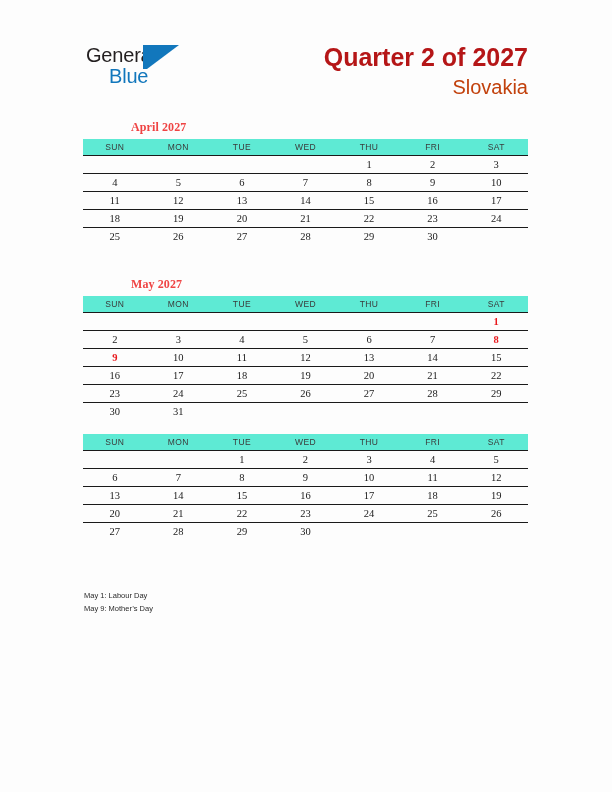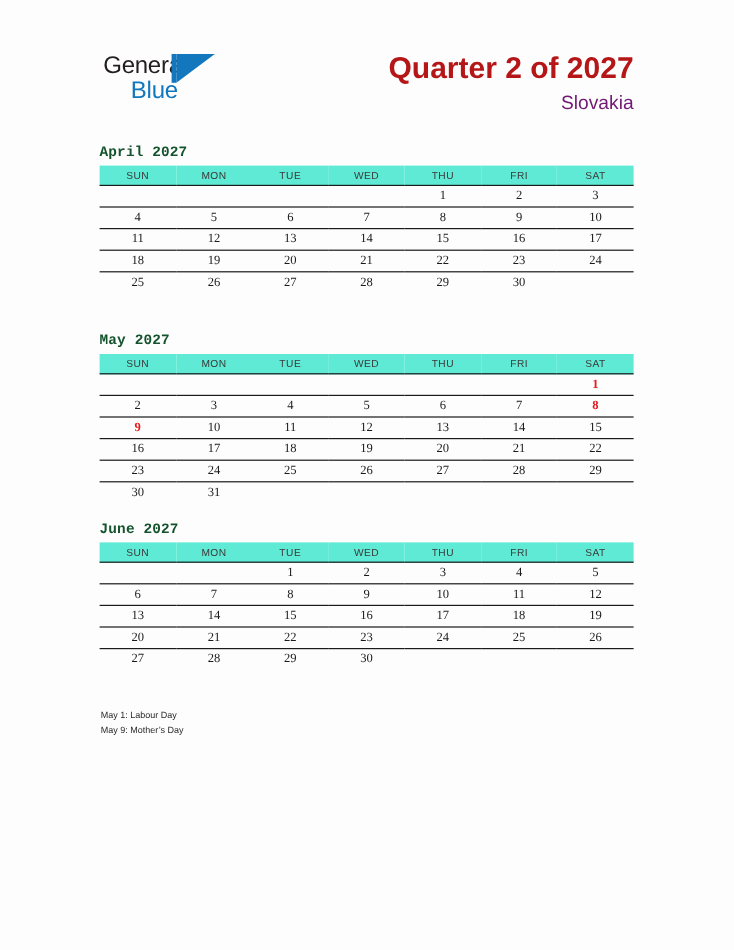--- a/index.html
+++ b/index.html
@@ -82,41 +82,42 @@
   }
   .quarter-title {
     font-size: 25px;
     color: #b51617;
     font-family: "Liberation Sans", sans-serif;
     line-height: 30px;
     white-space: nowrap;
     font-weight: bold;
   }
   .country-title {
-    font-size: 16px;
-    color: #701a75;
+    font-size: 20px;
+    color: #c2410c;
     font-family: "Liberation Sans", sans-serif;
     line-height: 22px;
     margin-top: 4px;
     white-space: nowrap;
   }
 
   
   .month-block {
     position: absolute;
     left: 83px;
     width: 445px;
   }
   .month-name {
     font-size: 12px;
     font-weight: bold;
-    color: #14532d;
-    font-family: Liberation Mono, monospace;
+    color: #ef4444;
+    font-family: Liberation Serif, serif;
     padding-bottom: 4px;
     letter-spacing: 0.1px;
+    margin-left: 48px;
   }
   table.cal {
     border-collapse: collapse;
     width: 445px;
     table-layout: fixed;
   }
   table.cal th {
     background: #5eead4;
     font-size: 8.5px;
     font-weight: normal;
@@ -319,21 +320,20 @@
           <td class="empty">&nbsp;</td>
           <td class="empty">&nbsp;</td>
           <td class="empty">&nbsp;</td>
           <td class="empty">&nbsp;</td>
         </tr>
       </tbody>
   </table>
 </div>
 
 <div class="month-block" id="month-2" style="top:434px;">
-  <div class="month-name">June 2027</div>
   <table class="cal">
     <thead>
       <tr>
         <th>SUN</th>
         <th>MON</th>
         <th>TUE</th>
         <th>WED</th>
         <th>THU</th>
         <th>FRI</th>
         <th>SAT</th>

